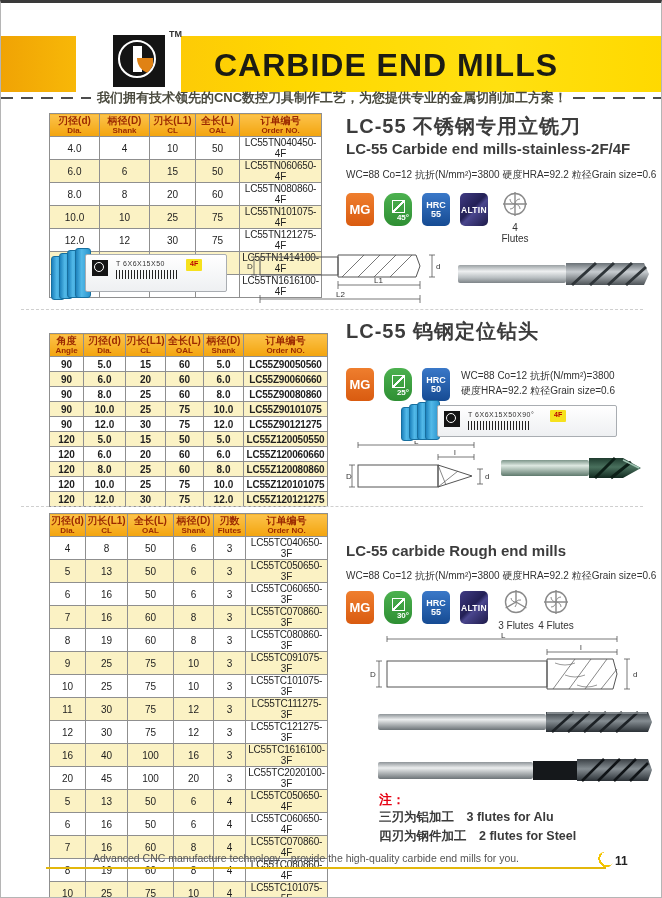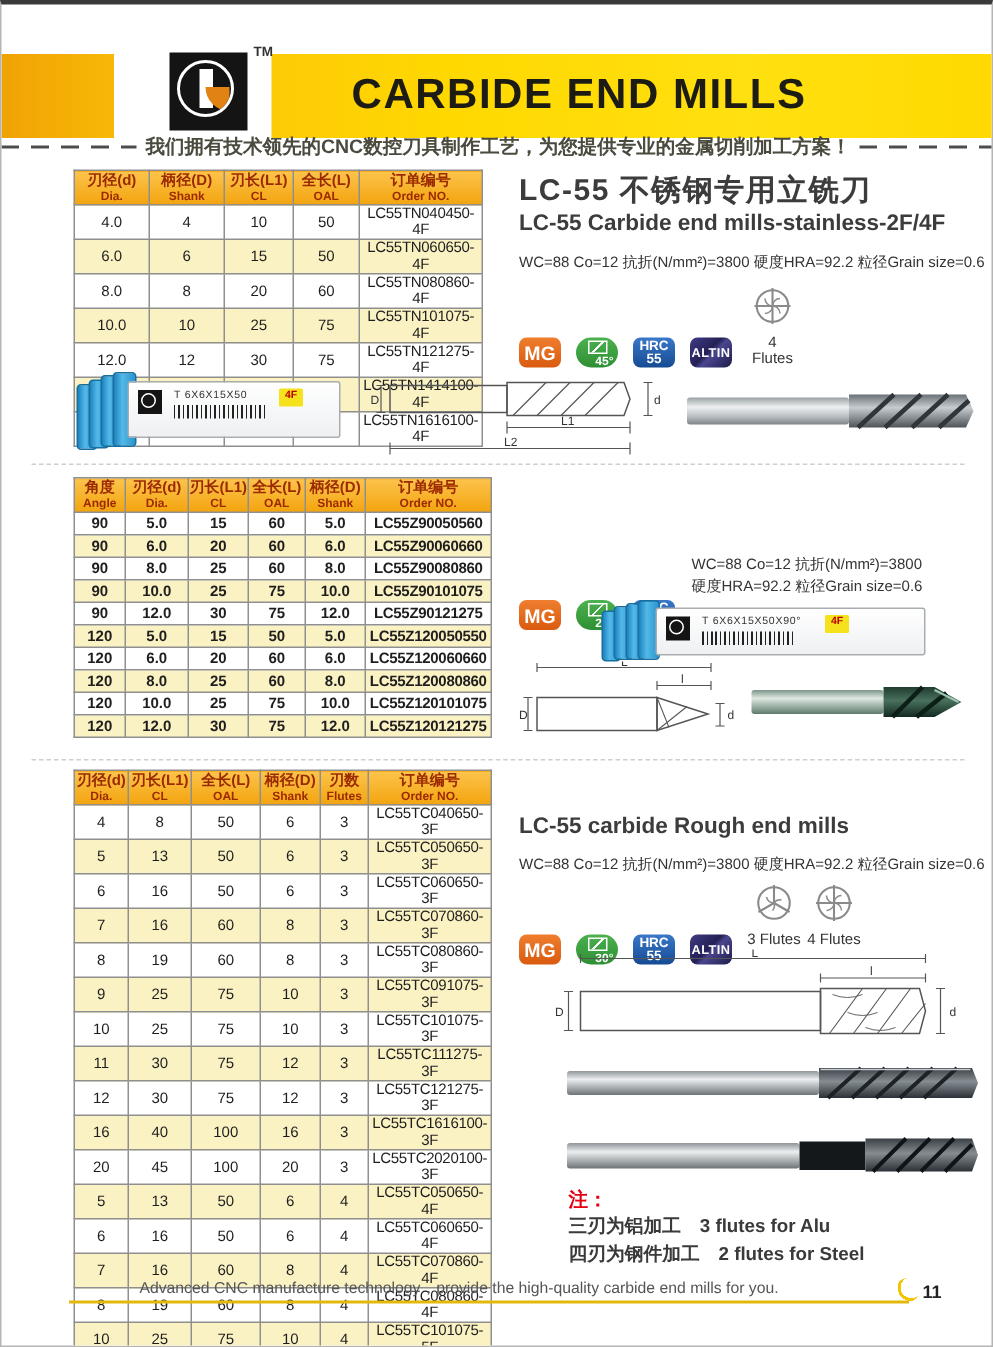--- a/index.html
+++ b/index.html
@@ -9,51 +9,51 @@
 
   
   .band { position:absolute; left:0; top:33px; width:662px; height:56px;
           background:linear-gradient(90deg,#f0a304 0%,#fcc40a 18%,#ffd800 45%,#ffe010 75%,#ffd900 100%); }
   .logo-box { position:absolute; left:75px; top:20px; width:105px; height:72px; background:#fff; }
   .logo { position:absolute; left:37px; top:12px; width:52px; height:52px; background:#141414; }
   .logo-ring { position:absolute; left:5px; top:5px; width:38px; height:38px; border:2px solid #fff; border-radius:50%; overflow:hidden; }
   .logo-l { position:absolute; left:13px; top:4px; width:9px; height:26px; background:#fff; }
   .logo-c { position:absolute; left:17px; top:16px; width:16px; height:16px; background:#e08214; border-radius:0 0 0 100%; }
   .tm { position:absolute; left:168px; top:26px; font-size:9px; font-weight:bold; color:#333; }
-  .page-title { position:absolute; left:185px; top:44px; width:400px; font-size:28px; font-weight:bold;
+  .page-title { position:absolute; left:185px; top:44px; width:400px; font-size:32px; font-weight:bold;
                 color:#1c1c14; letter-spacing:1px; text-align:center; }
 
   
   .tagline { position:absolute; left:0; top:88px; width:662px; height:14px; display:flex; align-items:center; }
   .dash { flex:1; height:2px; background:repeating-linear-gradient(90deg,#4d4d4d 0 12px,transparent 12px 20px); }
   .tagline span { padding:0 6px; font-size:13px; font-weight:bold; color:#4a4a3e; white-space:nowrap; }
 
   
   table.spec { position:absolute; border-collapse:collapse; table-layout:fixed; background:#fff; }
   table.spec th { background:linear-gradient(#fcc34b,#f3a40e); border:1px solid #8f8f8f; padding:1px 0; }
   table.spec th .h-cn { font-size:10px; font-weight:bold; color:#9c2a00; line-height:11px; }
   table.spec th .h-en { font-size:8px; font-weight:bold; color:#9c2a00; line-height:9px; }
   table.spec td { border:1px solid #8f8f8f; text-align:center; font-size:10px; color:#1e1e1e; padding:0; }
   table.spec tr.alt td { background:#fbf2c4; }
   #table1 { left:48px; top:110px; width:272px; }
   #table1 td { height:13.6px; }
-  #table2 { left:48px; top:315px; width:278px; }
+  #table2 { left:48px; top:330px; width:278px; }
   #table2 td { height:15px;font-weight:bold; }
   #table3 { left:48px; top:510px; width:278px; }
   #table3 td { height:14.6px; }
   td.order { font-size:9.5px; letter-spacing:-0.2px; }
 
   
   .t-cn { position:absolute; font-size:20px; font-weight:bold; color:#3c3c3c; letter-spacing:1px; white-space:nowrap; }
   .t-en { position:absolute; font-size:15px; font-weight:bold; color:#3c3c3c; white-space:nowrap; }
   .t-spec { position:absolute; font-size:10px; color:#333; white-space:nowrap; }
 
   
-  .badge { position:absolute; width:28px; height:20px; border-radius:5px; color:#fff;
-           display:flex; align-items:center; justify-content:center; font-weight:bold;margin-top:32px; }
+  .badge { position:absolute; width:28px; height:33px; border-radius:5px; color:#fff;
+           display:flex; align-items:center; justify-content:center; font-weight:bold; }
   .b-mg { background:linear-gradient(#ef7e2e,#d95b10); font-size:13px; }
   .b-angle { background:linear-gradient(#4cb14f,#2e8f33); flex-direction:column; font-size:8px; position:absolute;border-radius:11px; }
   .b-angle .sq { width:13px; height:13px; border:1px solid #fff; margin-top:2px;
                  background:linear-gradient(135deg,transparent 45%,#fff 45%,#fff 55%,transparent 55%); }
   .b-angle .ang { align-self:flex-end; padding-right:3px; line-height:9px; }
   .b-hrc { background:linear-gradient(#3a78c8,#164b93); flex-direction:column; font-size:9px; line-height:9px; }
   .b-altin { background:linear-gradient(135deg,#413c85 0%,#232055 45%,#4a468e 55%,#1d1a49 100%); font-size:8.5px; letter-spacing:.3px; }
   .flute { position:absolute; text-align:center; }
   .flute .fl-label { font-size:10px; color:#333; margin-top:1px; }
 
@@ -379,20 +379,21 @@
           <td>120</td>
           <td>12.0</td>
           <td>30</td>
           <td>75</td>
           <td>12.0</td>
           <td class="order">LC55Z120121275</td>
         </tr>
       </tbody>
     </table>
 
+  <div class="t-cn" style="left:345px;top:315px;">LC-55 钨钢定位钻头</div>
 
   <div class="badge b-mg" style="left:345px;top:365px;">MG</div>
   <div class="badge b-angle" style="left:383px;top:365px;">
     <div class="sq"></div>
     <div class="ang">25°</div>
   </div>
   <div class="badge b-hrc" style="left:421px;top:365px;">
     <span>HRC</span>
     <span>50</span>
   </div>

